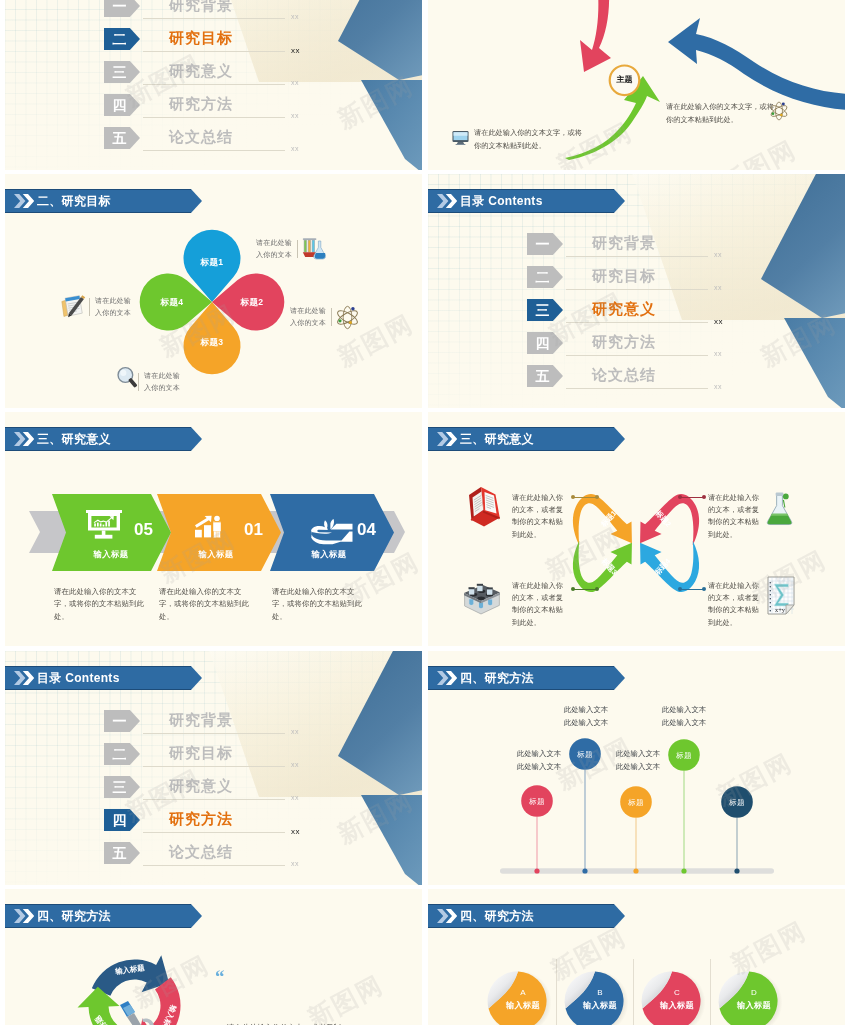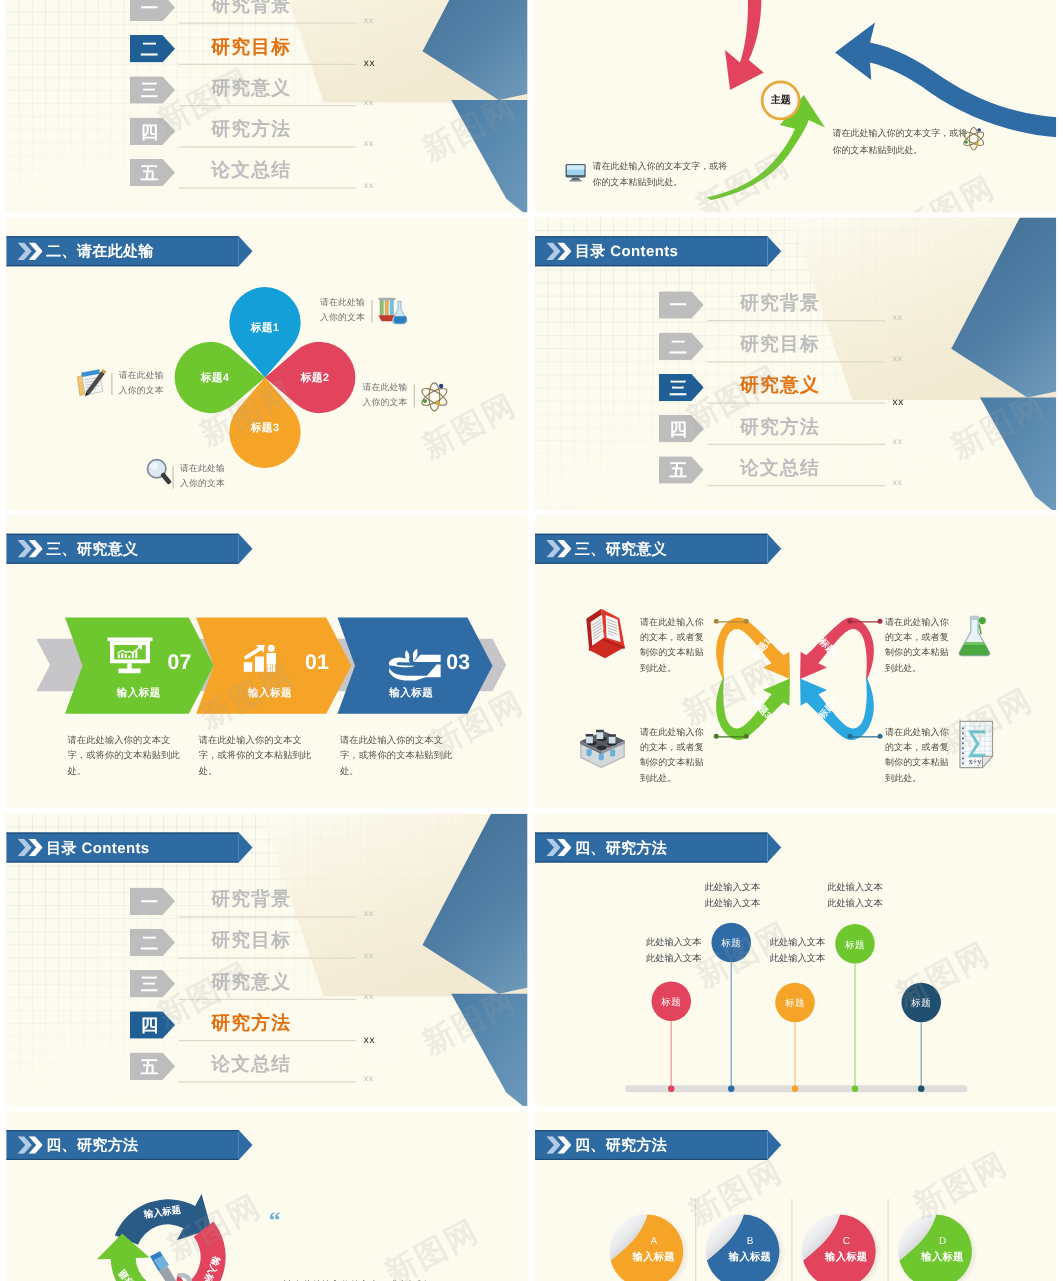--- a/index.html
+++ b/index.html
@@ -204,21 +204,21 @@
     <div class="wm" style="left:290px;top:214px">新图网</div>
   </div>
   <div class="slide c0 r1">
     <div class="banner">
       <div class="bg" style="width:186px"></div>
         <div class="tip" style="left:186px"></div>
       <svg class="chev" width="20" height="14" viewBox="0 0 20 14">
         <path d="M0 0 L5.2 0 L11.4 7 L5.2 14 L0 14 L6.2 7 Z" fill="#b3cae4"></path>
         <path d="M8.8 0 L14 0 L20.2 7 L14 14 L8.8 14 L15 7 Z" fill="#ffffff"></path>
       </svg>
-      <div class="btitle" style="left:32px">二、请在此处输</div>
+      <div class="btitle" style="left:32px">二、研究目标</div>
     </div>
     <svg class="pt-svg" width="417" height="234" viewBox="0 0 417 234">
       <g transform="translate(207,128) rotate(0)">
           <path d="M0 0 L-21.64 -25.26 A28.5 28.5 0 1 1 21.64 -25.26 Z" fill="#159fd9"></path>
         </g>
       <g transform="translate(207,128) rotate(90)">
           <path d="M0 0 L-21.64 -25.26 A28.5 28.5 0 1 1 21.64 -25.26 Z" fill="#e2445e"></path>
         </g>
       <g transform="translate(207,128) rotate(180)">
           <path d="M0 0 L-21.64 -25.26 A28.5 28.5 0 1 1 21.64 -25.26 Z" fill="#f5a428"></path>
@@ -406,27 +406,27 @@
         </g>
         <g transform="translate(306,107)">
           <path d="M1.2 12.0 C0.0 14.2 0.6 16.9 3.0 18.6 C6.2 20.9 11.4 21.7 16.6 21.5 L30.5 21.5 L38.4 12.6 L41.5 12.6 L41.5 22.7 L29.5 22.7 L21.5 25.3 L12.6 25.3 C6.6 24.8 2.2 22.3 0.2 18.4 Z" fill="#fff"></path>
           <path d="M1.8 9.0 C4.6 6.6 10.0 6.4 14.0 8.2 C15.9 9.1 17.5 10.0 18.8 11.0 L8.2 10.8 C5.7 10.8 5.6 13.1 8.2 13.2 L21.0 13.5 C17.2 15.4 10.8 15.0 5.8 14.0 L0.6 13.1 C-0.4 11.8 0.2 10.2 1.8 9.0 Z" fill="#fff"></path>
           <path d="M19.6 10.6 L41.5 10.6 L41.5 4.8 L25.4 4.8 Z" fill="#fff"></path>
           <path d="M14.0 1.2 C12.4 3.5 12.9 7.6 15.2 10.6 C17.3 7.8 16.8 3.5 14.0 1.2 Z" fill="#fff"></path>
           <path d="M22.5 0.0 C19.4 2.0 17.6 6.5 18.8 10.6 C22.4 8.4 23.9 3.4 22.5 0.0 Z" fill="#fff"></path>
           <path d="M16.7 12.2 C16.2 8.4 17.4 4.8 19.4 2.4 L19.4 12.5 Z" fill="#2f6ca5"></path>
         </g>
     </svg>
-    <div class="ar-num" style="left:114px;top:108px;">07</div>
+    <div class="ar-num" style="left:114px;top:108px;">05</div>
     <div class="ar-lab" style="left:63px;top:137px;">输入标题</div>
     <div class="ar-desc" style="left:49px;top:174px;">请在此处输入你的文本文字，或将你的文本粘贴到此处。</div>
     <div class="ar-num" style="left:224px;top:108px;">01</div>
     <div class="ar-lab" style="left:168px;top:137px;">输入标题</div>
     <div class="ar-desc" style="left:154px;top:174px;">请在此处输入你的文本文字，或将你的文本粘贴到此处。</div>
-    <div class="ar-num" style="left:337px;top:108px;">03</div>
+    <div class="ar-num" style="left:337px;top:108px;">04</div>
     <div class="ar-lab" style="left:281px;top:137px;">输入标题</div>
     <div class="ar-desc" style="left:267px;top:174px;">请在此处输入你的文本文字，或将你的文本粘贴到此处。</div>
     <div class="wm" style="left:152px;top:128px">新图网</div>
     <div class="wm" style="left:336px;top:150px">新图网</div>
   </div>
   <div class="slide c1 r2">
     <div class="banner">
       <div class="bg" style="width:186px"></div>
         <div class="tip" style="left:186px"></div>
       <svg class="chev" width="20" height="14" viewBox="0 0 20 14">

